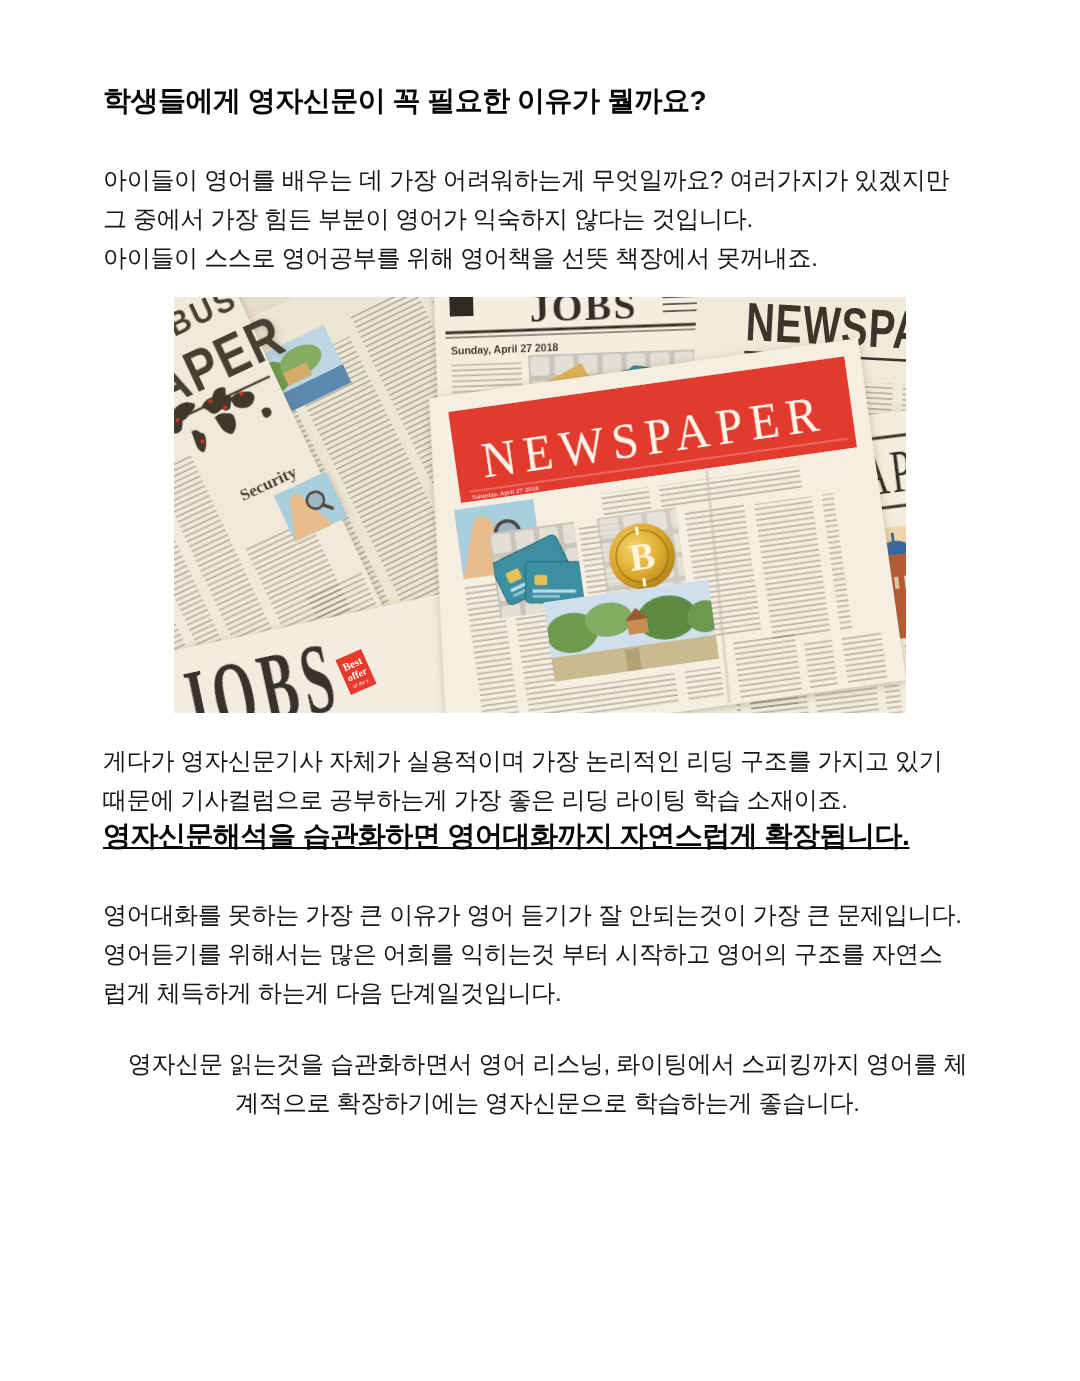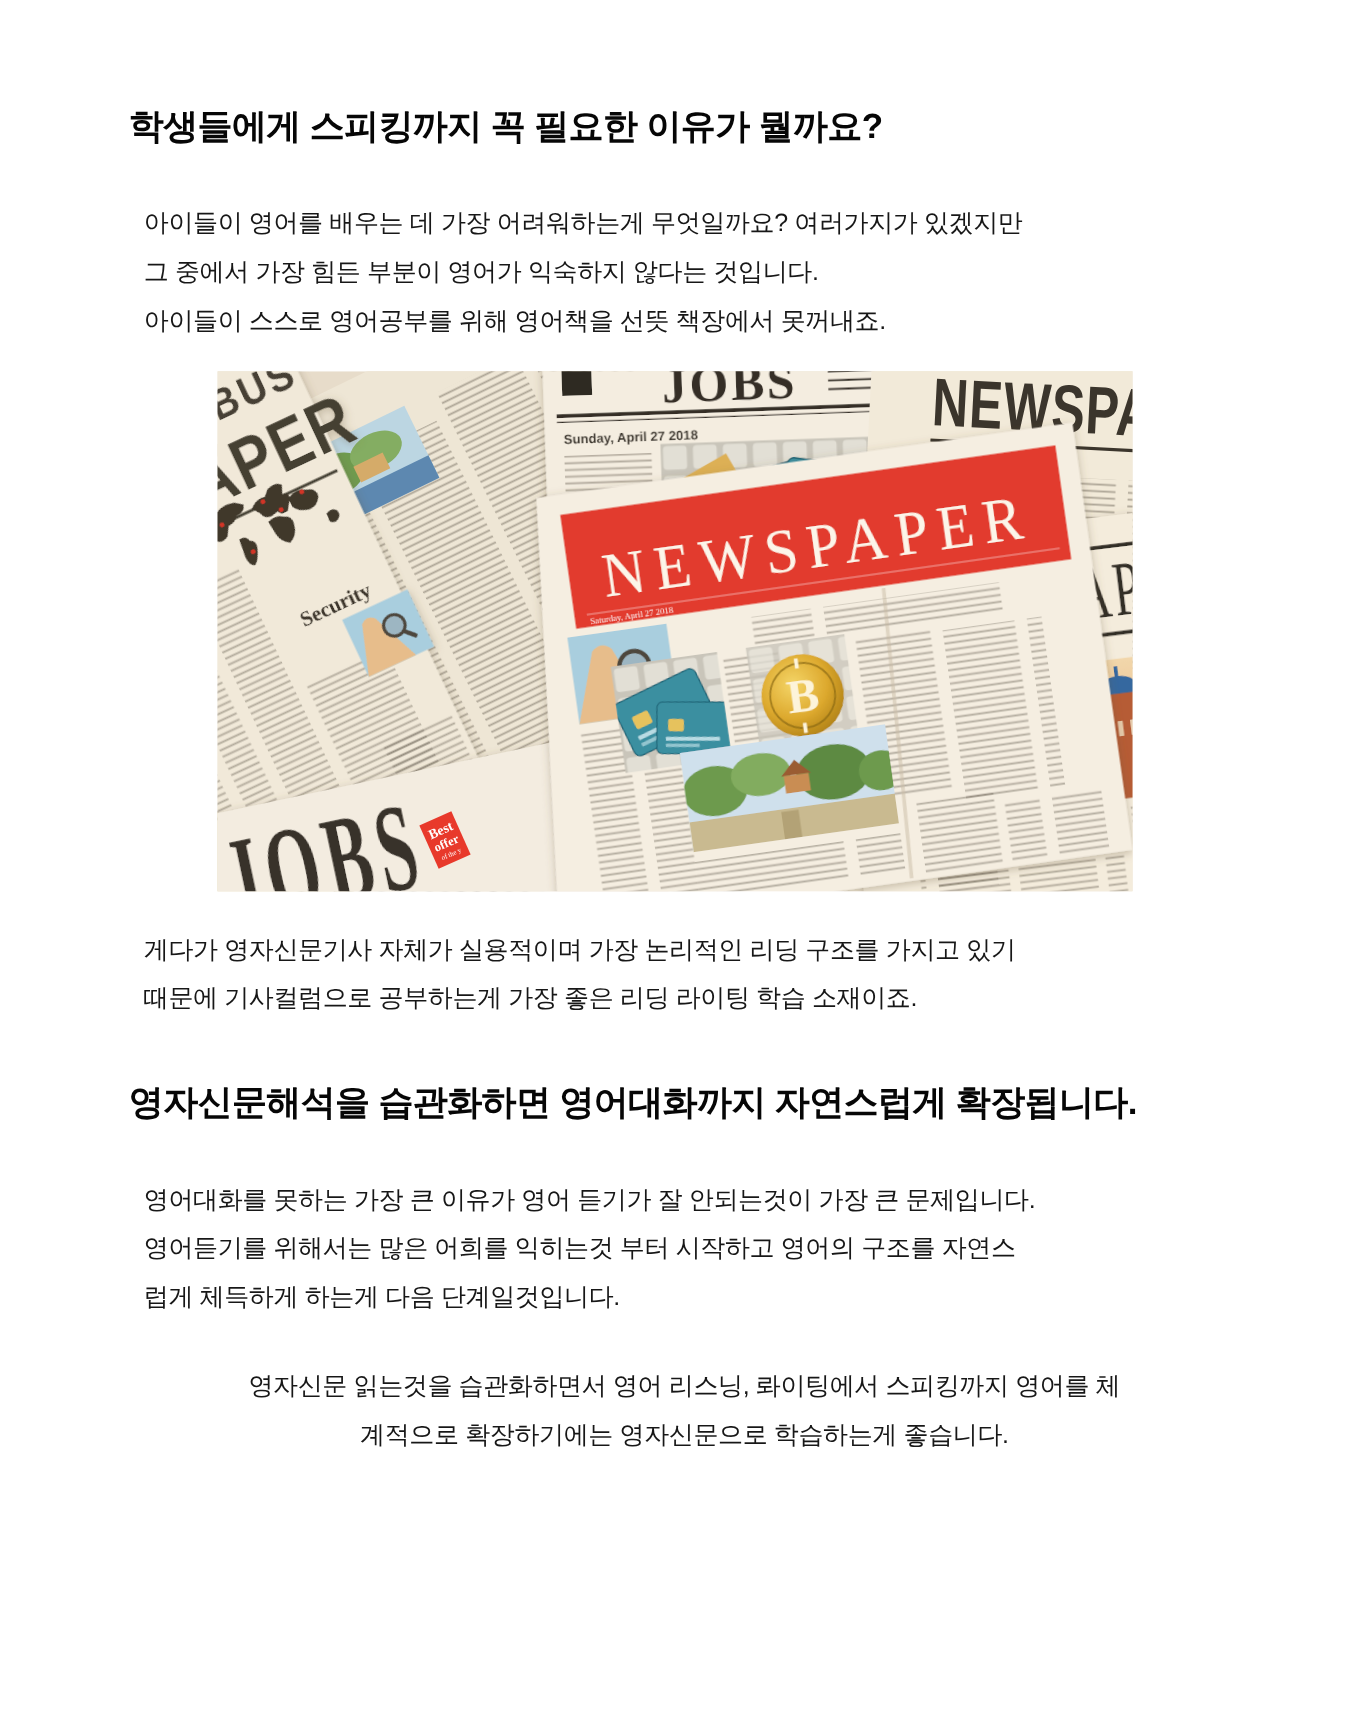--- a/index.html
+++ b/index.html
@@ -1,36 +1,36 @@
 <!DOCTYPE html>
 <html><head>
 <meta charset="utf-8">
 <style>
   html,body{margin:0;padding:0;background:#ffffff;}
   body{width:1080px;height:1381px;overflow:hidden;
        font-family:"Liberation Sans","DejaVu Sans",sans-serif;color:#161616;}
   main{box-sizing:border-box;padding:84px 88px 0 103px;}
   h1,h2{margin:0;font-size:28px;line-height:34px;font-weight:700;color:#060606;letter-spacing:-0.5px;}
-  h2{margin-top:46px;}
-  p{margin:12px;font-size:20px;line-height:39px;letter-spacing:-0.3px;color:#171717;white-space:pre-line;}
+  h2{text-decoration:underline;}
+  p{margin:0;font-size:24px;line-height:39px;letter-spacing:-0.3px;color:#171717;white-space:pre-line;}
   .p1{margin-top:42px;}
   .p2{margin-top:40px;}
   .p3{margin-top:28px;}
   .p4{margin-top:42px;}
   .p5{margin-top:32px;text-align:center;}
   figure{margin:20px 0 0 71px;width:732px;height:416px;line-height:0;}
   svg text{user-select:none;}
   .serif{font-family:"Liberation Serif","DejaVu Serif",serif;}
   .sans{font-family:"Liberation Sans","DejaVu Sans",sans-serif;}
 </style>
 </head>
 <body>
 
 <main>
-  <h1>학생들에게 스피킹까지 꼭 필요한 이유가 뭘까요?</h1>
+  <h1>학생들에게 영자신문이 꼭 필요한 이유가 뭘까요?</h1>
   <p class="p1">아이들이 영어를 배우는 데 가장 어려워하는게 무엇일까요? 여러가지가 있겠지만
 그 중에서 가장 힘든 부분이 영어가 익숙하지 않다는 것입니다.
 아이들이 스스로 영어공부를 위해 영어책을 선뜻 책장에서 못꺼내죠.</p>
 
   <figure>
     <svg width="732" height="416" viewBox="0 0 732 416" xmlns="http://www.w3.org/2000/svg">
       <defs>
         <pattern id="pl" width="160" height="5.4" patternUnits="userSpaceOnUse">
           <rect x="0" y="2" width="150" height="1.5" fill="#6f675a"></rect>
         </pattern>

